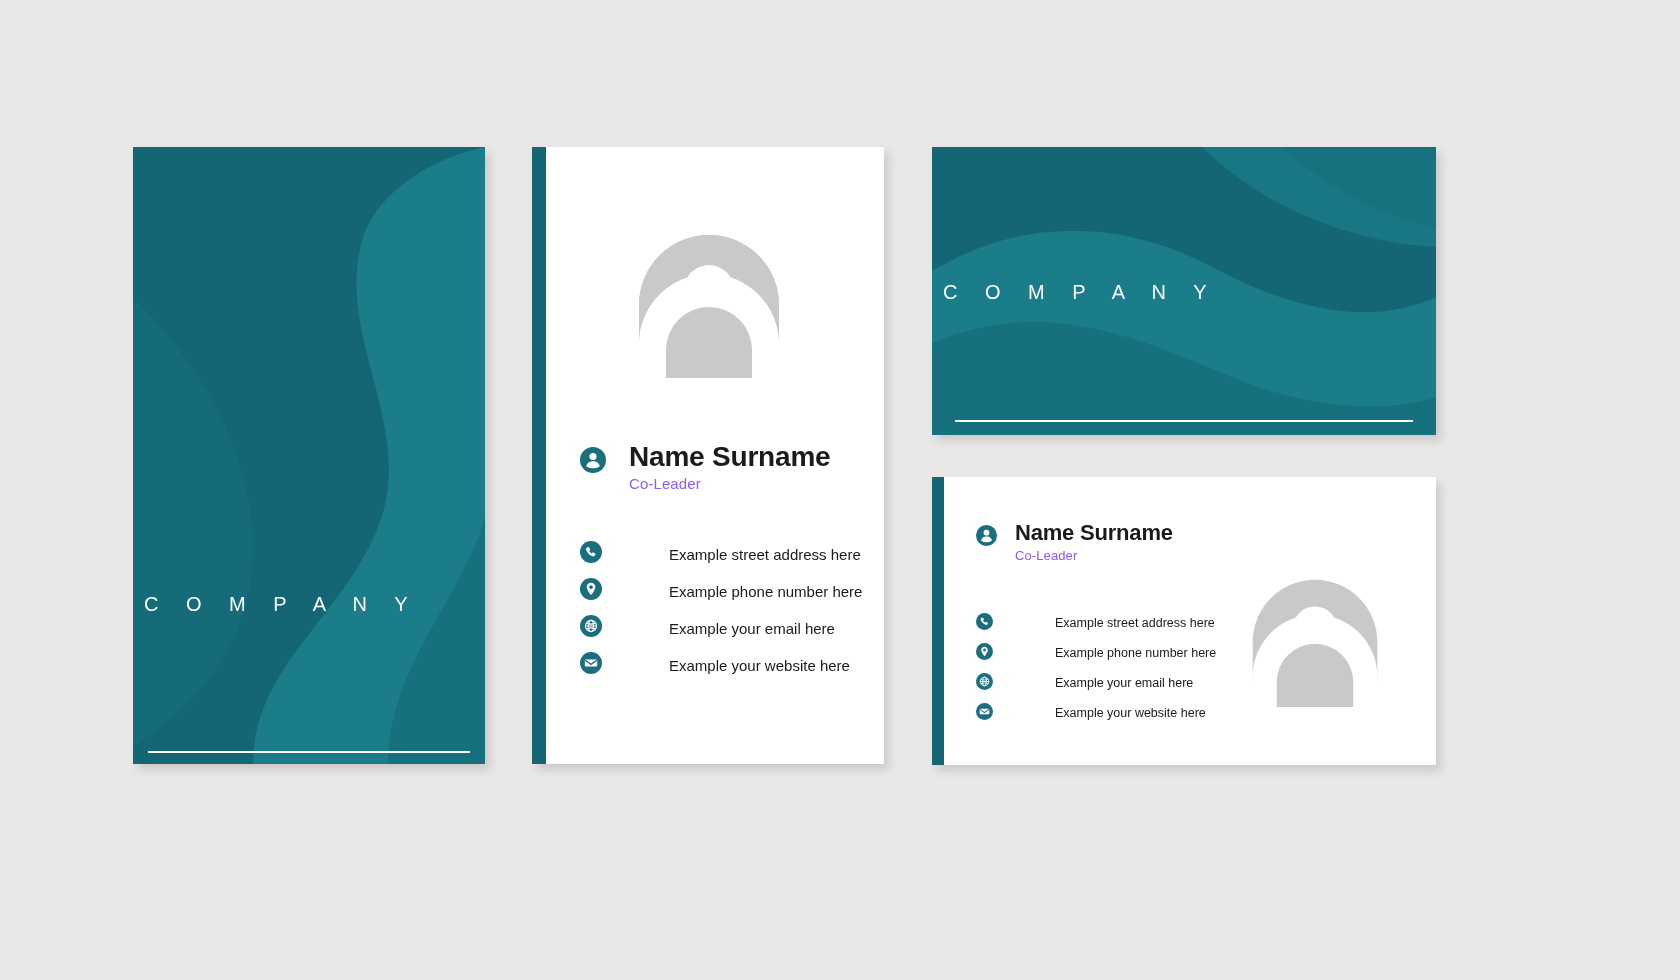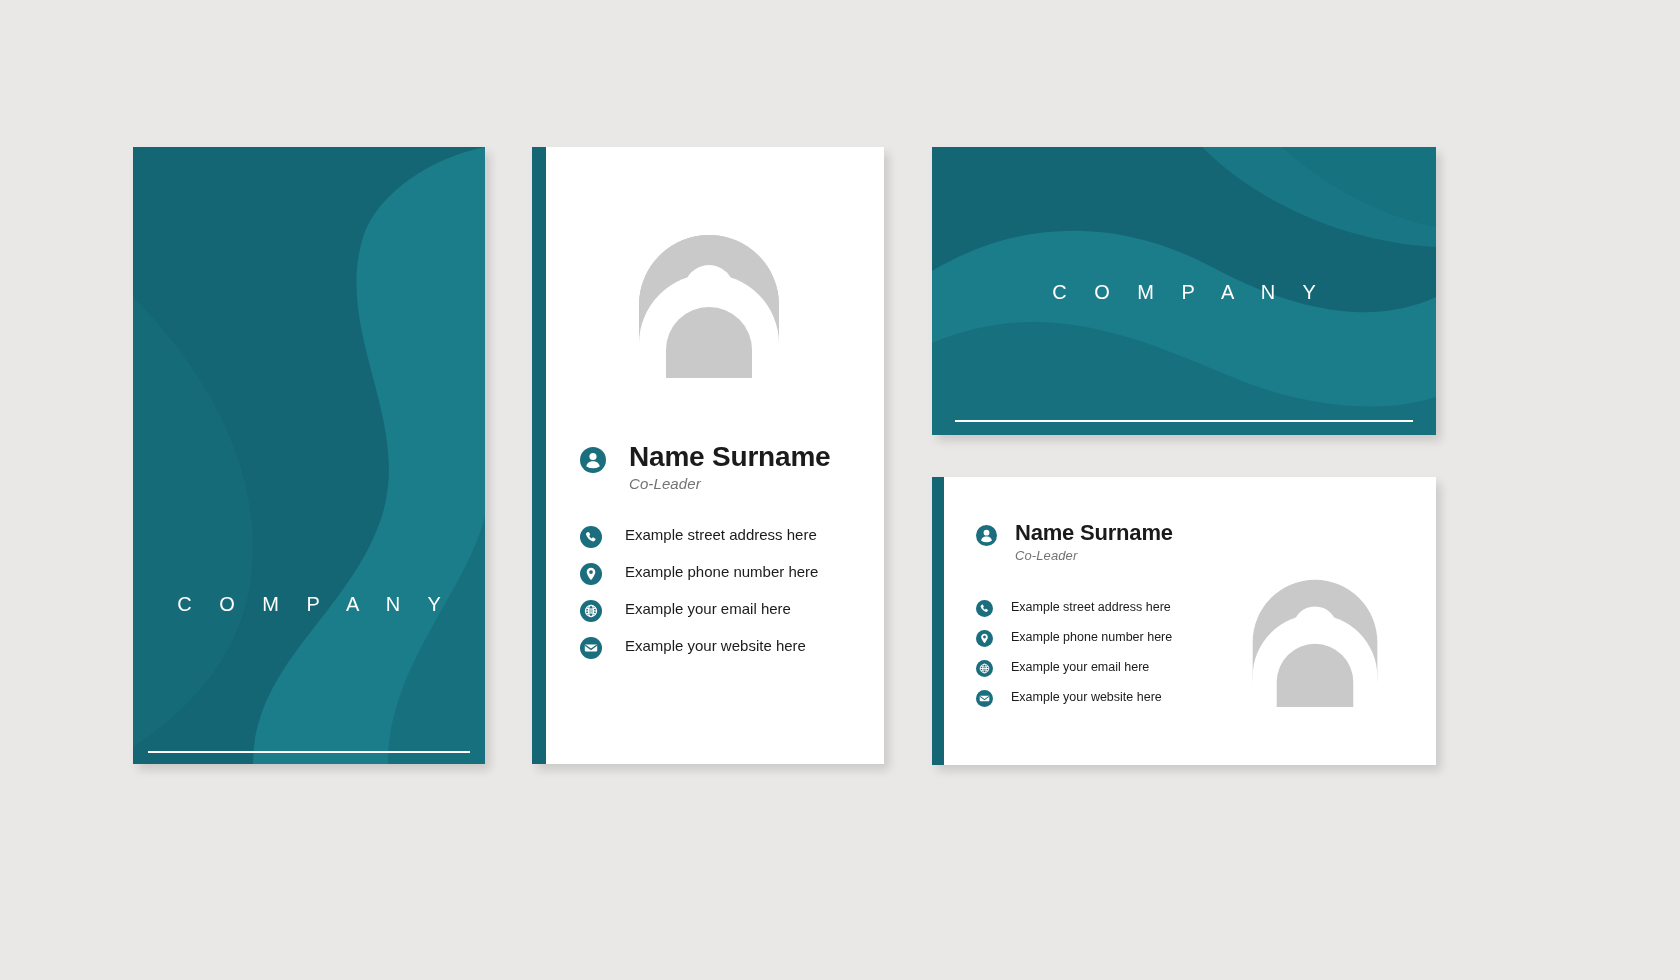--- a/index.html
+++ b/index.html
@@ -28,21 +28,21 @@
     inset: 0;
     width: 100%;
     height: 100%;
     display: block;
   }
 
   
   .company-word {
     position: absolute;
     width: 100%;
-    text-align: center;
+    text-align: left;
     color: #ffffff;
     font-size: 20px;
     font-weight: 400;
     letter-spacing: 11px;
     text-indent: 11px;
     z-index: 4;
   }
 
   
   .rule {
@@ -99,35 +99,35 @@
   .person-name {
     font-size: 28px;
     font-weight: bold;
     color: #1b1b1b;
     line-height: 1.12;
     letter-spacing: -0.2px;
     white-space: nowrap;
   }
   .person-role {
     font-size: 15px;
-    color: #737373;
+    color: #8b5cf6;
     margin-top: 3px;
     letter-spacing: 0.1px;
-    font-style: italic;
   }
 
   .contact-list {
     position: absolute;
     z-index: 3;
   }
   #card-profile .contact-list { left: 48px; top: 379px; }
 
   .contact-row {
     display: flex;
-    align-items: flex-start;
+    align-items: flex-end;
+    gap: 44px;
   }
   #card-profile .contact-row { height: 37px; }
 
   .contact-icon { flex: 0 0 auto; }
   .contact-text {
     color: #1b1b1b;
     white-space: nowrap;
   }
   #card-profile .contact-text { font-size: 15px; margin-left: 23px; font-weight: 500; }
 

